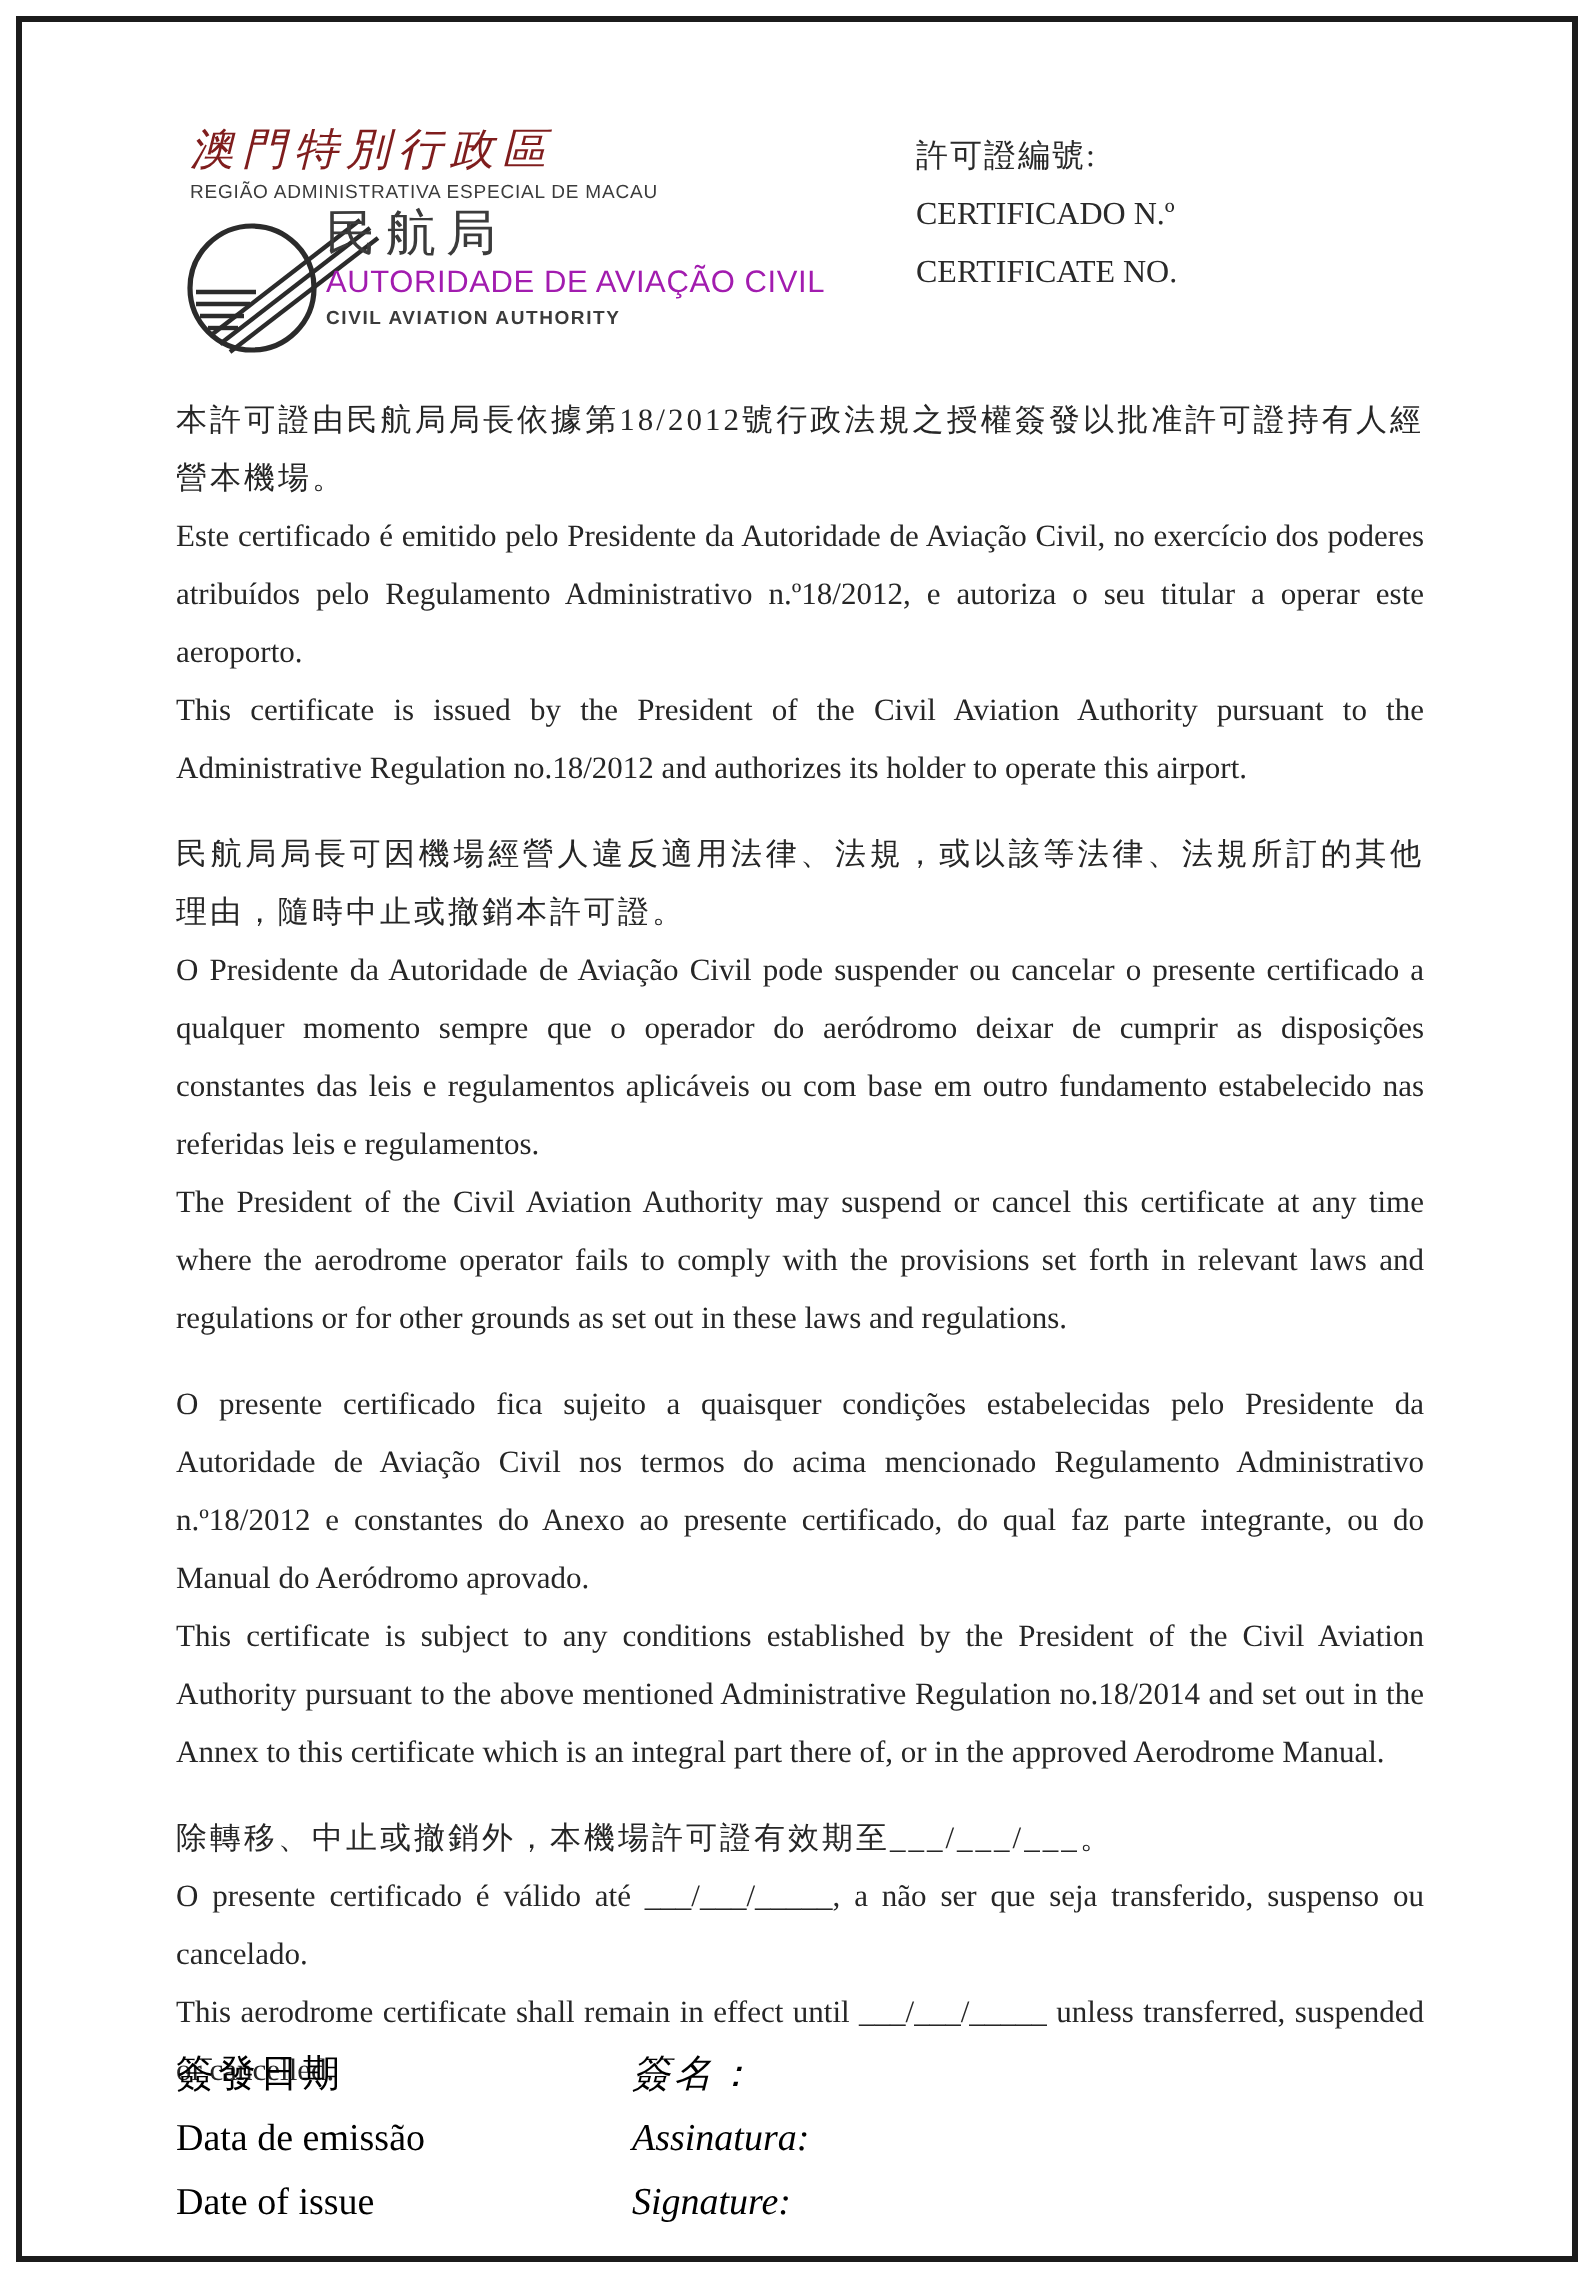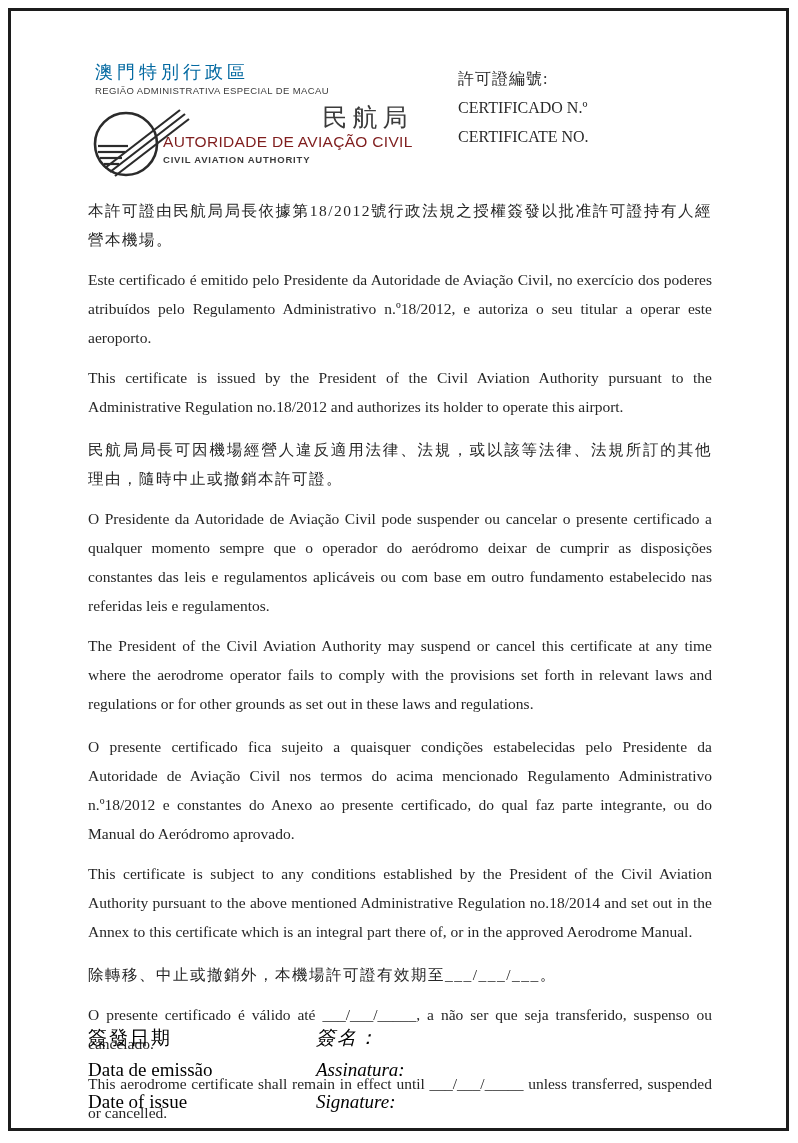--- a/index.html
+++ b/index.html
@@ -16,55 +16,55 @@
     position: absolute;
     top: 8px; left: 8px; right: 9px; bottom: 12px;
     border: 3px solid #1c1c1c;
     pointer-events: none;
   }
 
   
   .hdr-region { position: absolute; left: 95px; top: 60px; }
   .hdr-region-cjk {
     font-family: "Liberation Sans", "DejaVu Sans", sans-serif;
-    font-size: 18px; letter-spacing: 4px; color: #0369a1;
+    font-size: 22px; letter-spacing: 4px; color: #7f1d1d; font-style: italic;
   }
   .hdr-region-pt {
     font-family: "Liberation Sans", "DejaVu Sans", sans-serif;
     font-size: 9.5px; letter-spacing: 0.4px; color: #3b3b3b; margin-top: 1px;
   }
   .logo { position: absolute; left: 92px; top: 106px; }
   .org-block { position: absolute; left: 163px; top: 104px; }
   .org-cjk {
     font-family: "Liberation Sans", "DejaVu Sans", sans-serif;
-    font-size: 25px; letter-spacing: 5px; color: #3b3b3b; line-height: 27px; text-align: right;
+    font-size: 25px; letter-spacing: 5px; color: #3b3b3b; line-height: 27px;
   }
   .org-pt {
     font-family: "Liberation Sans", "DejaVu Sans", sans-serif;
-    font-size: 15.5px; letter-spacing: 0.3px; color: #7f1d1d; margin-top: 2px; text-align: center;
+    font-size: 15.5px; letter-spacing: 0.3px; color: #a21caf; margin-top: 2px; text-align: center;
   }
   .org-en {
     font-family: "Liberation Sans", "DejaVu Sans", sans-serif;
     font-size: 9.5px; font-weight: bold; letter-spacing: 0.8px; color: #3b3b3b; margin-top: 3px;
   }
   .cert-block { position: absolute; left: 458px; top: 64px; }
   .cert-line { font-size: 16px; line-height: 29px; color: #2a2a2a; }
   .cert-line.cjk { letter-spacing: 1px; }
 
   
   .doc-body {
     position: absolute;
     left: 88px; right: 86px; top: 196px;
     font-size: 15.5px;
     line-height: 29px;
     text-align: justify;
   }
   .para { margin-bottom: 14px; }
   .para .cjk { letter-spacing: 1.5px; text-align: justify; }
-  .para .lat { text-align: justify; margin-top: 11px; }
+  .para .lat { text-align: justify; }
 
   
   .footer { position: absolute; top: 1022px; left: 88px; right: 86px; }
   .footer .row-group { position: absolute; top: 0; }
   .footer .col-date { left: 0; }
   .footer .col-sig  { left: 228px; font-style: italic; }
   .footer .f-line { font-size: 19px; height: 32px; line-height: 32px; color: #000000; }
   .footer .f-line.cjk { letter-spacing: 2px; }
 </style>
 </head>

